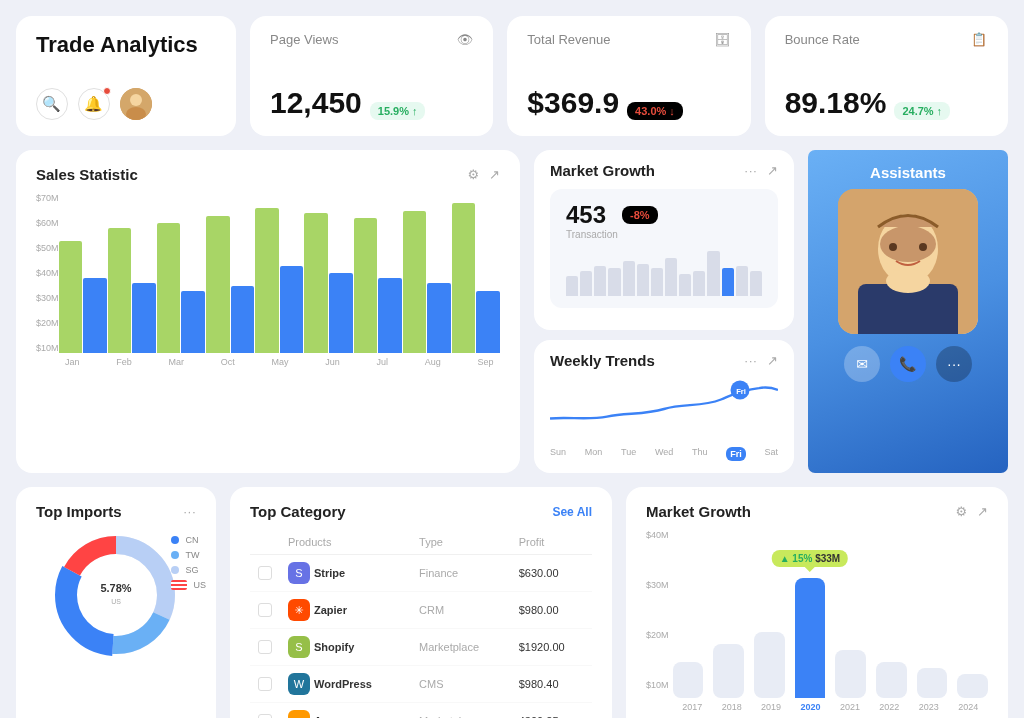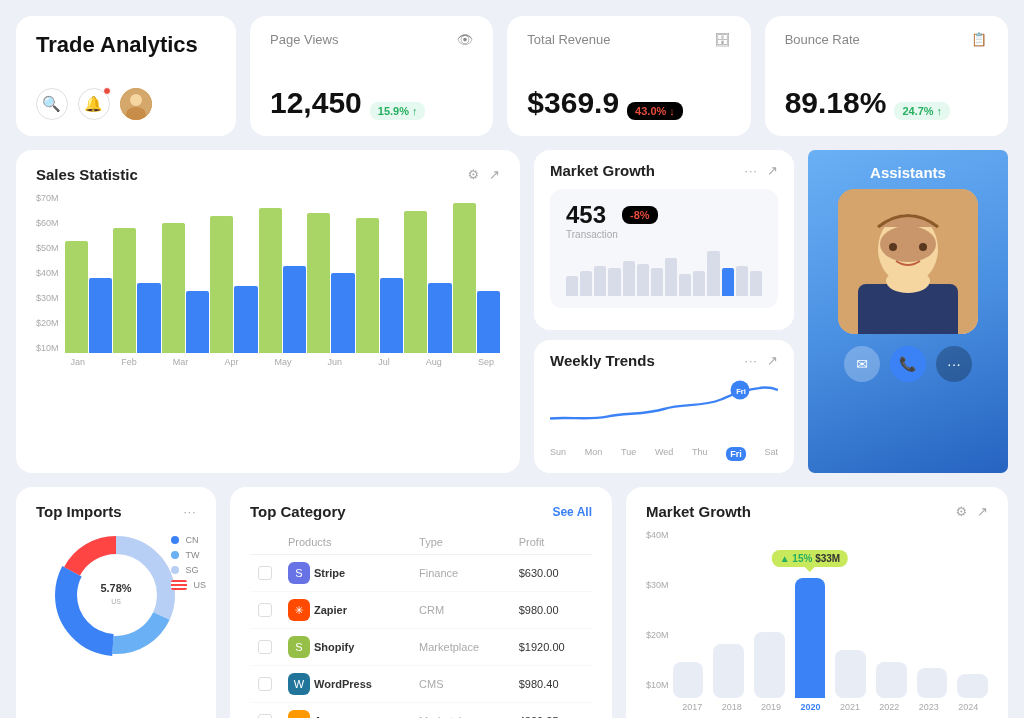--- a/index.html
+++ b/index.html
@@ -161,21 +161,20 @@
       border-radius: 2px 2px 0 0;
     }
     .bar-green { background: #a8d566; }
     .bar-blue { background: #3b82f6; }
     .y-axis {
       display: flex;
       flex-direction: column;
       justify-content: space-between;
       font-size: 9px;
       color: #aaa;
-      margin-right: 6px;
       height: 160px;
     }
     .x-axis {
       display: flex;
       justify-content: space-around;
       font-size: 9px;
       color: #aaa;
       margin-top: 4px;
       gap: 24px;
     }
@@ -515,21 +514,21 @@
               </div>
               <div class="bar-group">
                 <div class="bar bar-green" style="height: 150px;"></div>
                 <div class="bar bar-blue" style="height: 62.5px;"></div>
               </div>
             </div>
           <div class="x-axis" id="salesXAxis">
               <span>Jan</span>
               <span>Feb</span>
               <span>Mar</span>
-              <span>Apr</span>
+              <span>Oct</span>
               <span>May</span>
               <span>Jun</span>
               <span>Jul</span>
               <span>Aug</span>
               <span>Sep</span>
             </div>
         </div>
       </div>
     </div>
 

